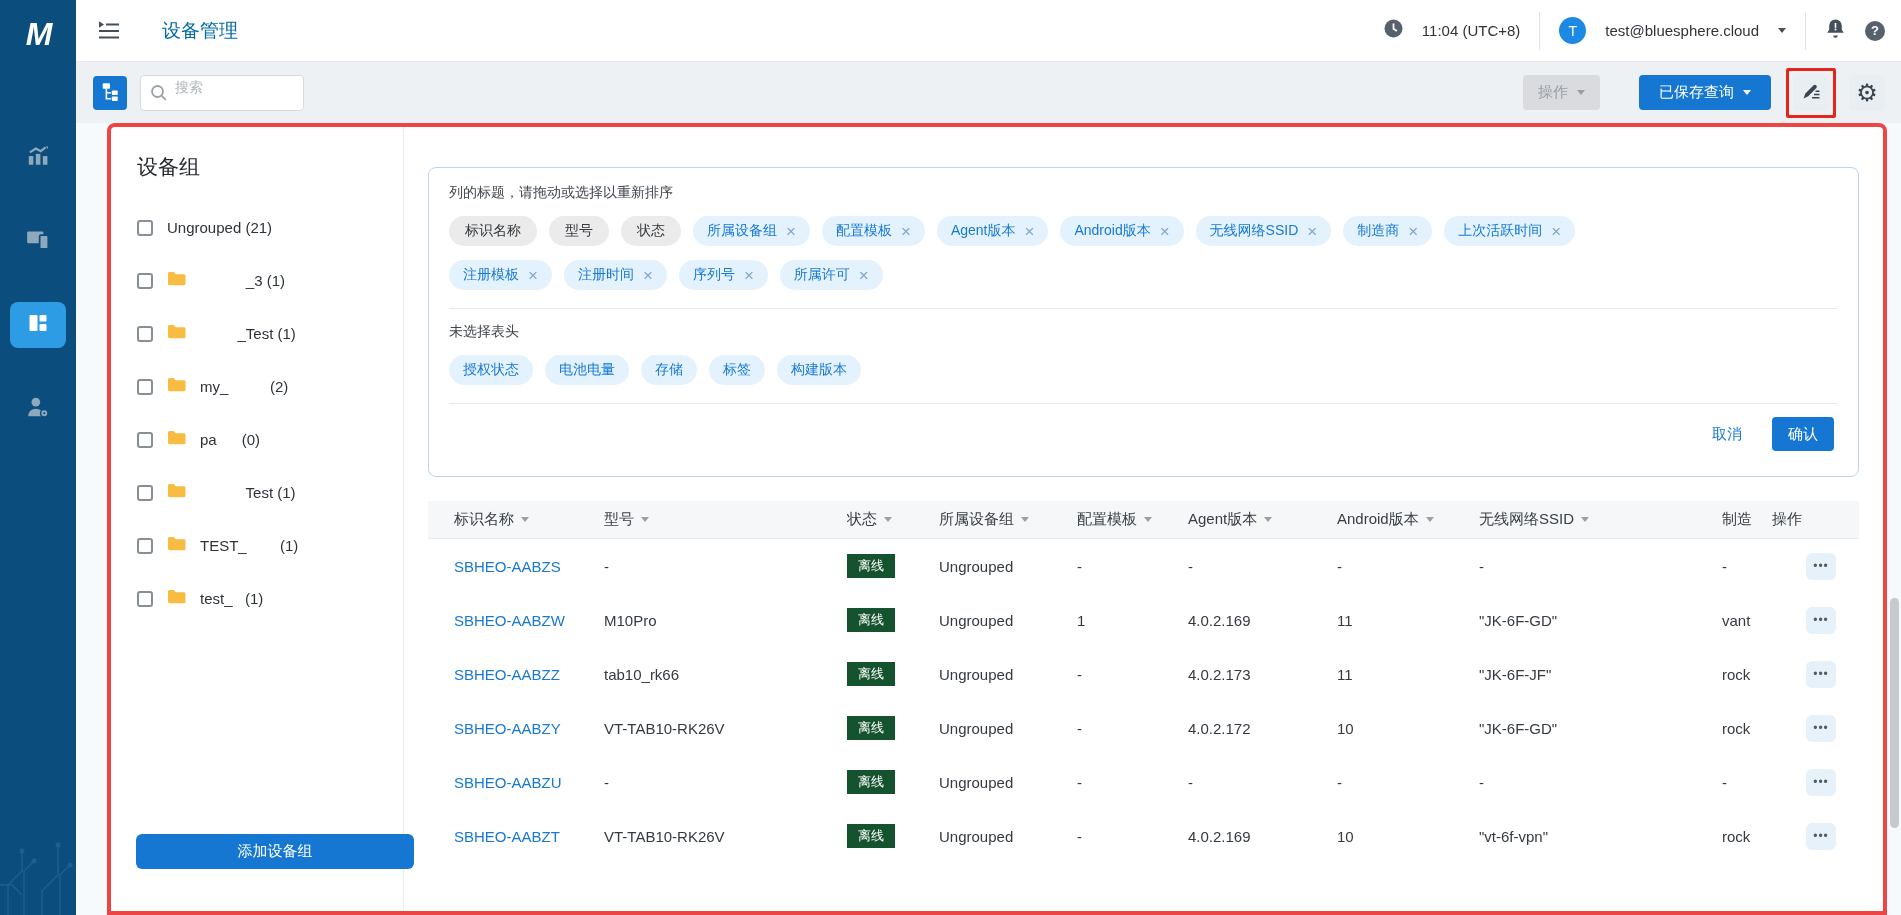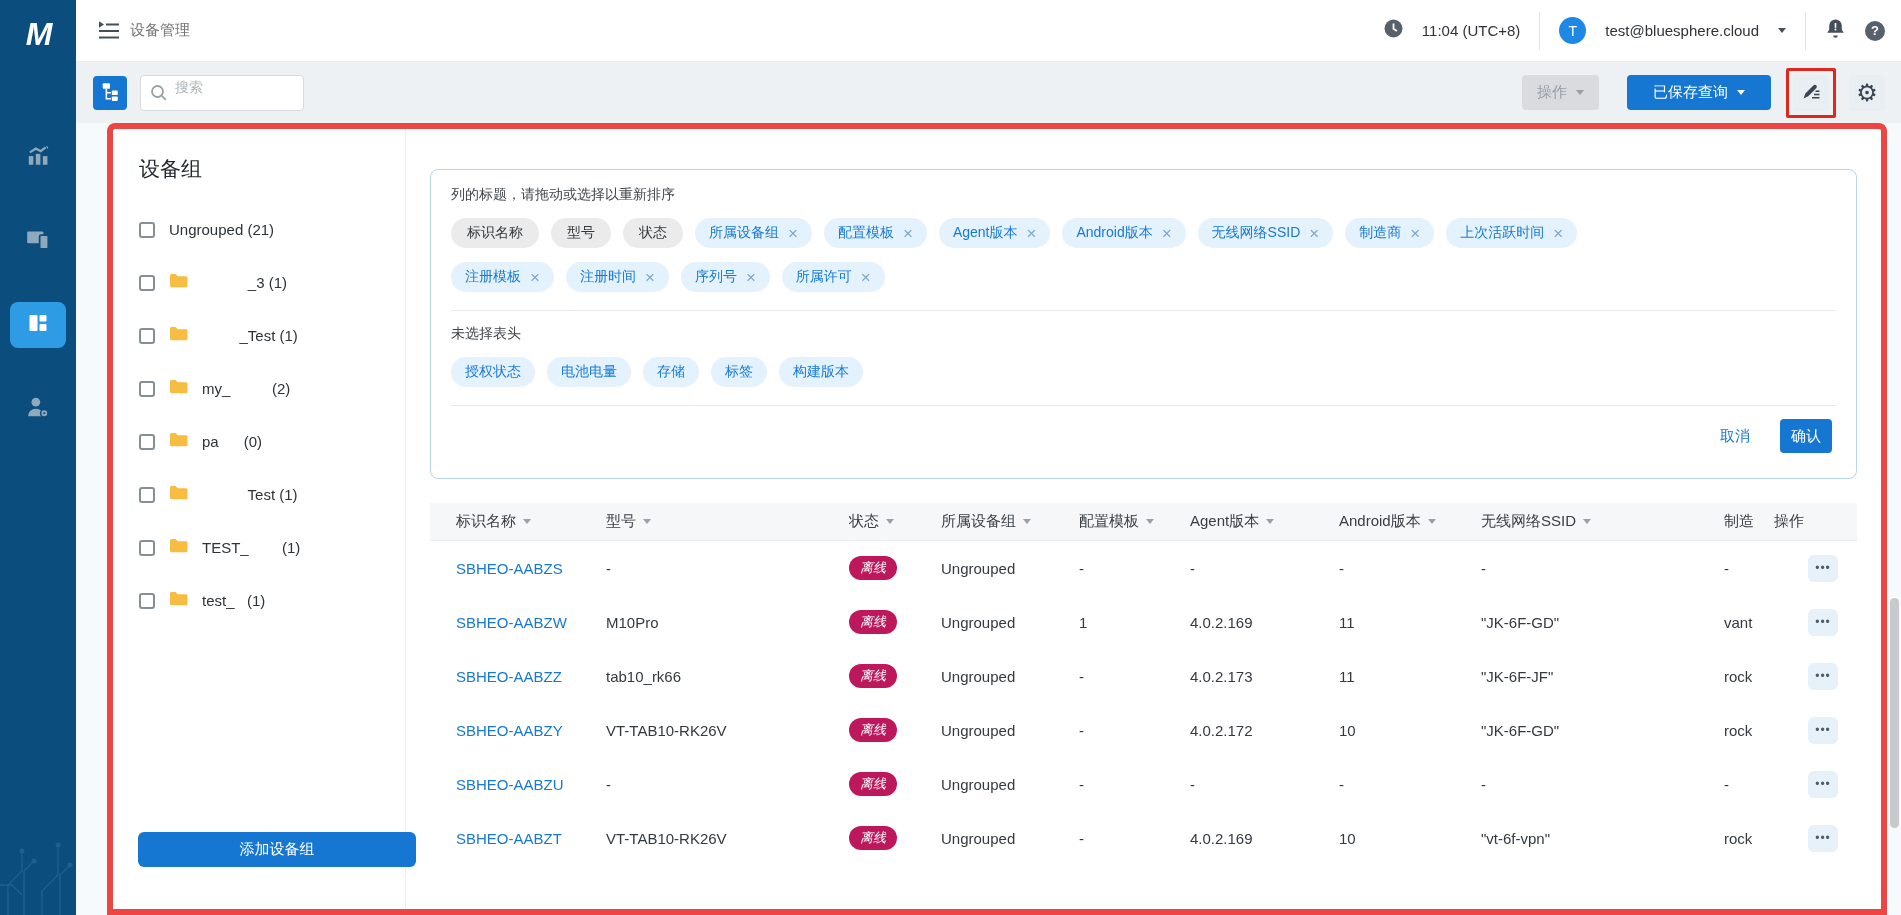--- a/index.html
+++ b/index.html
@@ -14,21 +14,21 @@
   .logo .logo-half { color:#9db4c6; }
   .rail-nav { margin-top:78px; display:flex; flex-direction:column; align-items:center; gap:38px; }
   .rail-item { width:56px; height:46px; display:flex; align-items:center; justify-content:center; border-radius:8px; cursor:pointer; }
   .rail-item.active { background:#2e9be5; }
   .circuit { position:absolute; bottom:0; left:0; opacity:.55; }
 
   
   .header { position:absolute; left:76px; top:0; right:0; height:62px; background:#fff;
             border-bottom:1px solid #e8eaed; display:flex; align-items:center; padding:0 16px 0 20px; }
   .hamburger { width:26px; height:24px; cursor:pointer; }
-  .page-title { margin-left:8px; font-size:15px; color:#737373; font-weight:500; }
+  .page-title { margin-left:40px; font-size:19px; color:#0369a1; font-weight:500; }
   .header-right { margin-left:auto; display:flex; align-items:center; gap:19px; }
   .time-text { font-size:15px; color:#2f3338; }
   .v-div { width:1px; height:38px; background:#e1e4e7; }
   .avatar { width:27px; height:27px; border-radius:50%; background:#1e88e5; color:#fff; font-size:14px;
             display:flex; align-items:center; justify-content:center; }
   .email { font-size:15px; color:#2f3338; }
   .tri { width:0; height:0; border-left:4px solid transparent; border-right:4px solid transparent;
          border-top:5px solid #4a5057; display:inline-block; }
   .help-circle { width:20px; height:20px; border-radius:50%; background:#57616b; color:#fff; font-size:13px;
                  font-weight:bold; display:flex; align-items:center; justify-content:center; cursor:pointer; }
@@ -41,31 +41,31 @@
   .search-wrap { position:relative; margin-left:13px; }
   .search-input { width:164px; height:36px; background:#fff; border:1px solid #d7dade; border-radius:4px;
                   padding:0 10px 12px 34px; font-size:14px; color:#333; outline:none; font-family:inherit; }
   .search-input::placeholder { color:#b0b6bc; }
   .search-ic { position:absolute; left:10px; top:9px; }
   .toolbar-right { margin-left:auto; display:flex; align-items:center; }
   .btn { height:35px; border:none; border-radius:4px; font-size:15px; cursor:pointer; font-family:inherit;
          display:inline-flex; align-items:center; gap:9px; }
   .btn-actions { background:#d9dbde; color:#979ea6; padding:0 15px; cursor:default; }
   .btn-actions .tri { border-top-color:#979ea6; }
-  .btn-saved { background:#1677d2; color:#fff; padding:0 26px; margin-left:28px; }
+  .btn-saved { background:#1677d2; color:#fff; padding:0 20px; margin-left:39px; }
   .btn-saved .tri { border-top-color:#fff; }
   .red-box { margin-left:15px; border:3px solid #e1261c; border-radius:2px; padding:4px; display:inline-flex; }
   .icon-btn { width:36px; height:36px; background:#e9eef3; border:none; border-radius:4px; cursor:pointer;
               display:flex; align-items:center; justify-content:center; color:#3a4450; }
   .gear-btn { margin-left:13px; font-size:24px; line-height:1; }
 
   
   .content { position:absolute; left:76px; top:123px; right:0; bottom:0; background:#f7fafd; }
   .card { position:absolute; left:31px; top:0; right:14px; bottom:0; background:#fff;
-          border:6px solid #ef4444; border-radius:8px 8px 0 0; display:flex; overflow:hidden; }
+          border:4px solid #ef4444; border-radius:8px 8px 0 0; display:flex; overflow:hidden; }
 
   
   .groups { width:293px; border-right:1px solid #e9edf1; position:relative; padding:26px 0 0 26px; flex:none; }
   .groups-title { font-size:21px; font-weight:500; color:#24292e; }
   .group-list { margin-top:20px; }
   .group-item { height:53px; display:flex; align-items:center; gap:14px; cursor:pointer; }
   .cbx { width:16px; height:16px; border:2px solid #868e96; border-radius:3px; background:#fff; flex:none; cursor:pointer; }
   .group-label { font-size:15px; color:#2e3338; white-space:pre; }
   .add-group-btn { position:absolute; left:25px; bottom:42px; width:278px; height:35px; background:#1677d2;
                    color:#fff; border:none; border-radius:6px; font-size:15px; cursor:pointer; font-family:inherit; }
@@ -78,36 +78,36 @@
   .panel-hint, .unselected-label { font-size:14px; color:#3f454b; }
   .chip-row { display:flex; gap:12px; margin-top:14px; flex-wrap:wrap; }
   .chip { height:30px; border-radius:15px; display:inline-flex; align-items:center; font-size:14px; cursor:pointer; }
   .chip-fixed { background:#ebebeb; color:#35393d; padding:0 16px; }
   .chip-blue { background:#e4f2fd; color:#1779d4; padding:0 14px; }
   .chip-x { margin-left:9px; color:#7fa6cc; font-size:17px; line-height:1; cursor:pointer; }
   .panel-div { border:none; border-top:1px solid #e7e9eb; margin:18px 0 14px; }
   .panel-div2 { border:none; border-top:1px solid #e7e9eb; margin:18px 0 0; }
   .panel-footer { display:flex; justify-content:flex-end; align-items:center; gap:30px; padding:13px 4px; }
   .cancel-link { color:#1677d2; font-size:15px; background:none; border:none; cursor:pointer; font-family:inherit; }
-  .confirm-btn { background:#1677d2; color:#fff; border:none; border-radius:4px; width:52px; height:34px;
+  .confirm-btn { background:#1677d2; color:#fff; border:none; border-radius:4px; width:62px; height:34px;
                  font-size:15px; cursor:pointer; font-family:inherit; }
 
   
   .table { margin-top:24px; }
   .t-head, .t-row { display:grid; grid-template-columns:176px 243px 92px 138px 111px 149px 142px 243px 50px 1fr;
                     align-items:center; }
   .t-head { background:#f6f7f9; height:38px; font-size:15px; color:#383e44; font-weight:500;
             border-bottom:1px solid #e8eaec; }
   .t-head > div, .t-row > div { padding-right:6px; white-space:nowrap; overflow:hidden; }
   .t-head > div:first-child, .t-row > div:first-child { padding-left:26px; }
   .h-sort { cursor:pointer; display:flex; align-items:center; gap:7px; }
   .h-sort .tri { border-top-color:#9aa0a6; border-left-width:4px; border-right-width:4px; }
   .t-row { height:54px; font-size:15px; color:#343a40; }
   .dev-link { color:#1779d4; text-decoration:none; cursor:pointer; }
-  .badge-off { display:inline-block; background:#be185d; color:#fff; font-size:13px; padding:3px 11px; border-radius:12px;font-style:italic; }
+  .badge-off { display:inline-block; background:#14532d; color:#fff; font-size:13px; padding:3px 11px; border-radius:0; }
   .more-btn { width:30px; height:27px; margin-left:34px; background:#e7f1fa; border:none; border-radius:6px;
               color:#4e5d6c; cursor:pointer; font-size:12px; letter-spacing:1px; line-height:1; }
   .more-btn::before { content:"•••"; }
 
   .scroll-thumb { position:absolute; right:2px; top:598px; width:9px; height:230px; background:#c6c9cd;
                   border-radius:5px; cursor:pointer; z-index:9; }
 </style>
 </head>
 <body>
 

